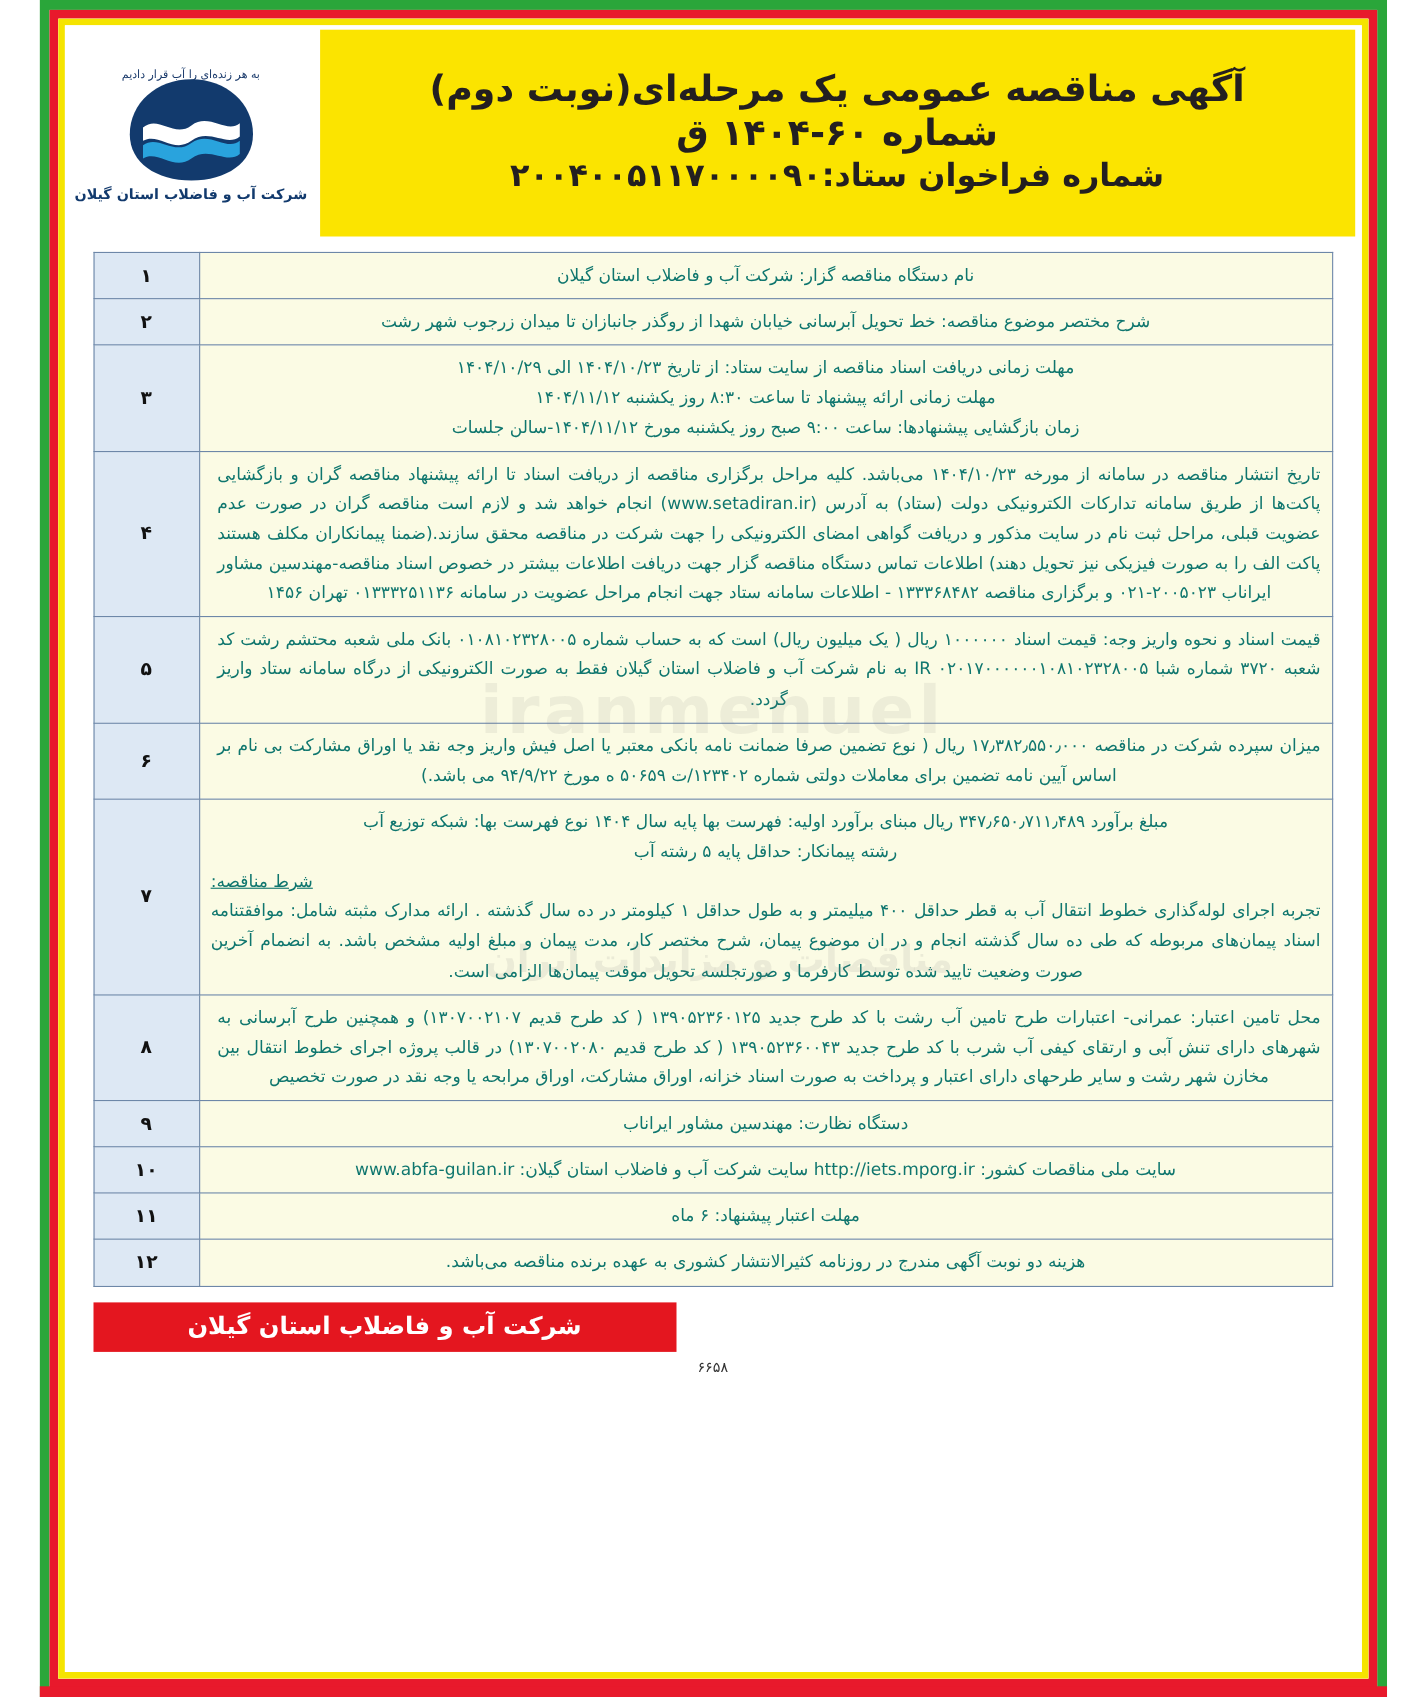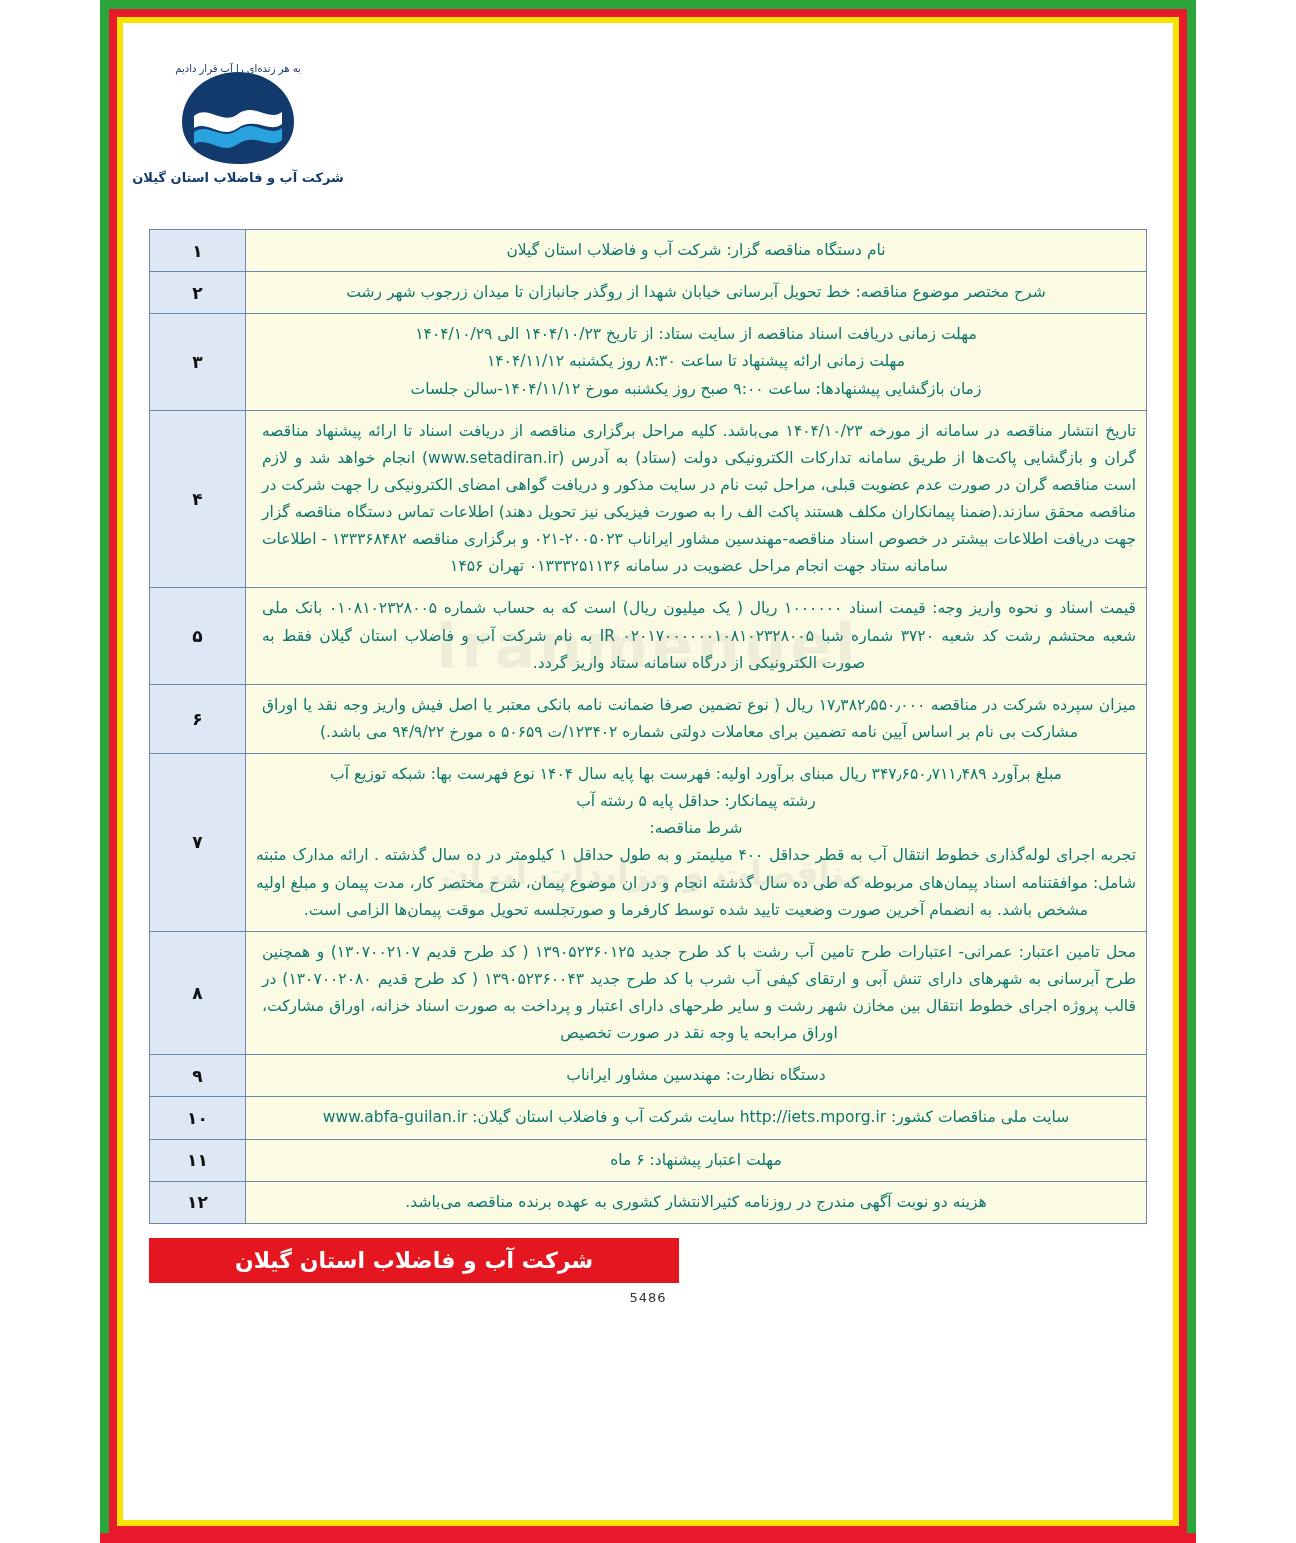--- a/index.html
+++ b/index.html
@@ -5,21 +5,21 @@
   html, body {
     margin: 0;
     padding: 0;
     background: #ffffff;
   }
   body {
     font-family: "DejaVu Sans", "Liberation Sans", sans-serif;
   }
   .page {
     position: relative;
-    width: 1096px;
+    width: 1225px;
     height: 1543px;
     margin: 0 auto;
     background: #ffffff;
     overflow: hidden;
     box-sizing: border-box;
   }
   
   .frame-green {
     position: absolute;
     left: 0; top: 0; right: 0; bottom: 0;
@@ -211,20 +211,25 @@
         <div class="logo-arc">به هر زنده‌ای را آب قرار دادیم</div>
         <div class="logo-mark">
           <svg viewBox="0 0 120 96" width="120" height="96" xmlns="http://www.w3.org/2000/svg">
             <path d="M60 2 C92 2 116 24 116 52 C116 78 92 94 60 94 C28 94 4 78 4 52 C4 24 28 2 60 2 Z" fill="#123a6d"></path>
             <path d="M16 46 C30 34 44 56 60 44 C76 32 92 52 104 42 L104 54 C92 64 76 46 60 58 C44 70 30 50 16 58 Z" fill="#ffffff"></path>
             <path d="M16 62 C30 52 44 72 60 60 C76 48 92 68 104 58 L104 70 C92 80 76 62 60 74 C44 86 30 66 16 74 Z" fill="#29a3dd"></path>
           </svg>
         </div>
         <div class="logo-caption">شرکت آب و فاضلاب استان گیلان</div>
       </div>
+      <div class="title-box">
+        <div class="t1">آگهی مناقصه عمومی یک مرحله‌ای(نوبت دوم)</div>
+        <div class="t2">شماره ۶۰-۱۴۰۴ ق</div>
+        <div class="t3">شماره فراخوان ستاد:۲۰۰۴۰۰۵۱۱۷۰۰۰۰۹۰</div>
+      </div>
     </div>
 
     <div class="watermark">iranmenuel</div>
     <div class="watermark2">مناقصات و مزایدات ایران</div>
 
     <table class="tender">
       <tbody id="table-body">
           <tr>
             <td class="content center">
               <div>نام دستگاه مناقصه گزار: شرکت آب و فاضلاب استان گیلان</div>
@@ -260,21 +265,21 @@
           <tr>
             <td class="content just">
               <div>میزان سپرده شرکت در مناقصه ۱۷٫۳۸۲٫۵۵۰٫۰۰۰ ریال ( نوع تضمین صرفا ضمانت نامه بانکی معتبر یا اصل فیش واریز وجه نقد یا اوراق مشارکت بی نام بر اساس آیین نامه تضمین برای معاملات دولتی شماره ۱۲۳۴۰۲/ت ۵۰۶۵۹ ه مورخ ۹۴/۹/۲۲ می باشد.)</div>
             </td>
             <td class="num">۶</td>
           </tr>
           <tr>
             <td class="content">
               <div style="text-align: center;">مبلغ برآورد ۳۴۷٫۶۵۰٫۷۱۱٫۴۸۹ ریال مبنای برآورد اولیه: فهرست بها پایه سال ۱۴۰۴ نوع فهرست بها: شبکه توزیع آب</div>
               <div style="text-align: center;">رشته پیمانکار:  حداقل پایه ۵ رشته آب</div>
-              <div style="text-align: center;">شرط مناقصه:</div>
+              <div style="text-align: left; text-decoration: underline;">شرط مناقصه:</div>
               <div style="text-align: justify; text-align-last: center;">تجربه اجرای لوله‌گذاری خطوط انتقال آب به قطر حداقل ۴۰۰ میلیمتر و به طول حداقل ۱ کیلومتر در ده سال گذشته . ارائه مدارک مثبته شامل: موافقتنامه اسناد پیمان‌های مربوطه که طی ده سال گذشته انجام و در ان موضوع پیمان، شرح مختصر کار، مدت پیمان و مبلغ اولیه مشخص باشد. به انضمام آخرین صورت وضعیت تایید شده توسط کارفرما و صورتجلسه تحویل موقت پیمان‌ها الزامی است.</div>
             </td>
             <td class="num">۷</td>
           </tr>
           <tr>
             <td class="content just">
               <div>محل تامین اعتبار: عمرانی- اعتبارات طرح تامین آب رشت با کد طرح جدید ۱۳۹۰۵۲۳۶۰۱۲۵ ( کد طرح قدیم ۱۳۰۷۰۰۲۱۰۷) و همچنین طرح آبرسانی به شهرهای دارای تنش آبی و ارتقای کیفی آب شرب با کد طرح جدید ۱۳۹۰۵۲۳۶۰۰۴۳ ( کد طرح قدیم ۱۳۰۷۰۰۲۰۸۰) در قالب پروژه اجرای خطوط انتقال بین مخازن شهر رشت و سایر طرحهای دارای اعتبار و پرداخت به صورت اسناد خزانه، اوراق مشارکت، اوراق مرابحه یا وجه نقد در صورت تخصیص</div>
             </td>
             <td class="num">۸</td>
           </tr>
@@ -300,18 +305,18 @@
             <td class="content center">
               <div>هزینه دو نوبت آگهی مندرج در روزنامه کثیرالانتشار کشوری به عهده برنده مناقصه می‌باشد.</div>
             </td>
             <td class="num">۱۲</td>
           </tr>
         </tbody>
     </table>
 
     <div class="footer">
       <div class="footer-badge">شرکت آب و فاضلاب استان گیلان</div>
-      <div class="footer-code">5486</div>
+      <div class="footer-code">۶۶۵۸</div>
     </div>
 
   </div>
   <div class="bottom-strip"></div>
 </div>
 
 </body></html>

